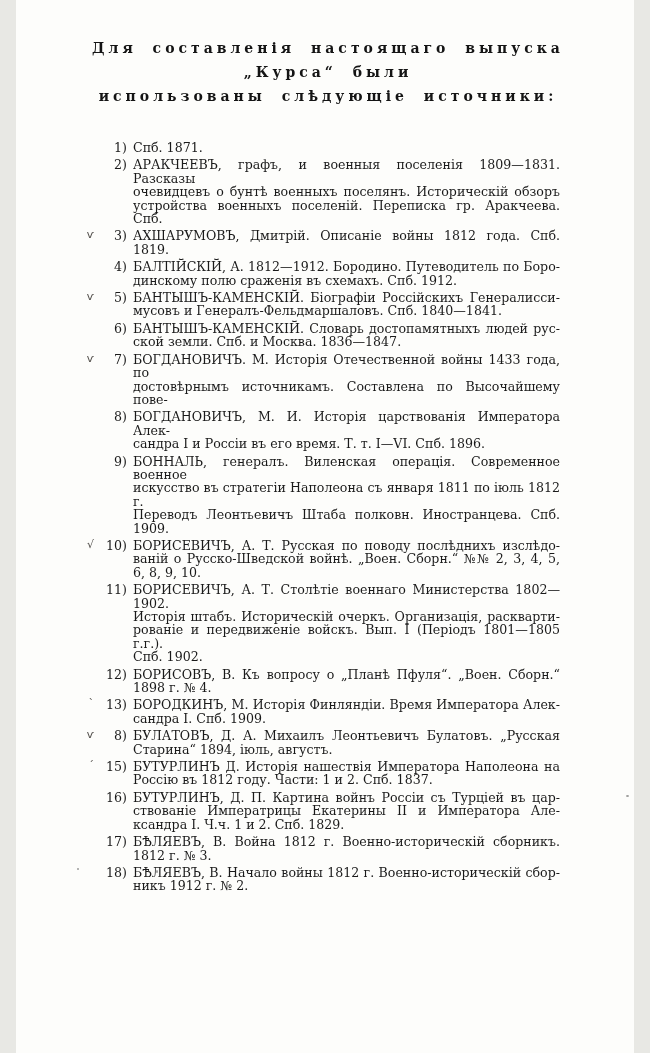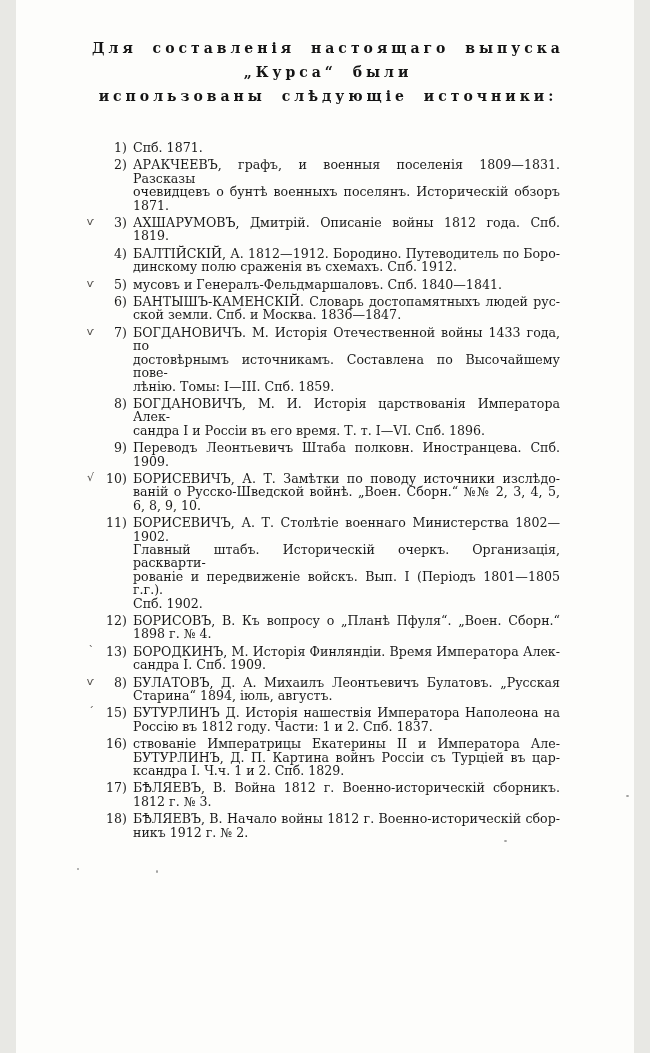--- a/index.html
+++ b/index.html
@@ -93,21 +93,21 @@
           <div class="line last">Спб. 1871.</div>
         </div>
   </li>
 
   <li class="entry">
 
     <span class="num">2)</span>
     <div class="lines">
           <div class="line">АРАКЧЕЕВЪ, графъ, и военныя поселенія 1809—1831. Разсказы</div>
           <div class="line">очевидцевъ о бунтѣ военныхъ поселянъ. Историческій обзоръ</div>
-          <div class="line last">1871.</div>
+          <div class="line">устройства военныхъ поселеній. Переписка гр. Аракчеева. Спб.</div>
         </div>
   </li>
 
   <li class="entry">
     <span class="mark">ѵ</span>
     <span class="num">3)</span>
     <div class="lines">
           <div class="line last">АХШАРУМОВЪ, Дмитрій. Описаніе войны 1812 года. Спб. 1819.</div>
         </div>
   </li>
@@ -118,77 +118,79 @@
     <div class="lines">
           <div class="line">БАЛТІЙСКІЙ, А. 1812—1912. Бородино. Путеводитель по Боро-</div>
           <div class="line last">динскому полю сраженія въ схемахъ. Спб. 1912.</div>
         </div>
   </li>
 
   <li class="entry">
     <span class="mark">ѵ</span>
     <span class="num">5)</span>
     <div class="lines">
+          <div class="line">БАНТЫШЪ-КАМЕНСКІЙ. Біографіи Россійскихъ Генералисси-</div>
           <div class="line last">мусовъ и Генералъ-Фельдмаршаловъ. Спб. 1840—1841.</div>
         </div>
   </li>
 
   <li class="entry">
 
     <span class="num">6)</span>
     <div class="lines">
           <div class="line">БАНТЫШЪ-КАМЕНСКІЙ. Словарь достопамятныхъ людей рус-</div>
           <div class="line last">ской земли. Спб. и Москва. 1836—1847.</div>
         </div>
   </li>
 
   <li class="entry">
     <span class="mark">ѵ</span>
     <span class="num">7)</span>
     <div class="lines">
           <div class="line">БОГДАНОВИЧЪ. М. Исторія Отечественной войны 1433 года, по</div>
           <div class="line">достовѣрнымъ источникамъ. Составлена по Высочайшему пове-</div>
-          <div class="line last">лѣнію. Томы: I—III. Спб. 1859.</div>
         </div>
   </li>
 
   <li class="entry">
 
     <span class="num">8)</span>
     <div class="lines">
           <div class="line">БОГДАНОВИЧЪ, М. И. Исторія царствованія Императора Алек-</div>
           <div class="line last">сандра I и Россіи въ его время. Т. т. I—VI. Спб. 1896.</div>
         </div>
   </li>
 
   <li class="entry">
 
     <span class="num">9)</span>
     <div class="lines">
+          <div class="line">БОННАЛЬ, генералъ. Виленская операція. Современное военное</div>
+          <div class="line">искусство въ стратегіи Наполеона съ января 1811 по іюль 1812 г.</div>
           <div class="line">Переводъ Леонтьевичъ Штаба полковн. Иностранцева. Спб.</div>
           <div class="line last">1909.</div>
         </div>
   </li>
 
   <li class="entry">
     <span class="mark">√</span>
     <span class="num">10)</span>
     <div class="lines">
-          <div class="line">БОРИСЕВИЧЪ, А. Т. Замѣтки по поводу источники изслѣдо-</div>
+          <div class="line">БОРИСЕВИЧЪ, А. Т. Русская по поводу послѣднихъ изслѣдо-</div>
           <div class="line">ваній о Русско-Шведской войнѣ. „Воен. Сборн.“ №№ 2, 3, 4, 5,</div>
           <div class="line last">6, 8, 9, 10.</div>
         </div>
   </li>
 
   <li class="entry">
 
     <span class="num">11)</span>
     <div class="lines">
           <div class="line">БОРИСЕВИЧЪ, А. Т. Столѣтіе военнаго Министерства 1802—1902.</div>
-          <div class="line">Главный штабъ. Историческій очеркъ. Организація, раскварти-</div>
+          <div class="line">Исторія штабъ. Историческій очеркъ. Организація, раскварти-</div>
           <div class="line">рованіе и передвиженіе войскъ. Вып. I (Періодъ 1801—1805 г.г.).</div>
           <div class="line last">Спб. 1902.</div>
         </div>
   </li>
 
   <li class="entry">
 
     <span class="num">12)</span>
     <div class="lines">
           <div class="line">БОРИСОВЪ, В. Къ вопросу о „Планѣ Пфуля“. „Воен. Сборн.“</div>
@@ -220,22 +222,22 @@
     <div class="lines">
           <div class="line">БУТУРЛИНЪ Д. Исторія нашествія Императора Наполеона на</div>
           <div class="line last">Россію въ 1812 году. Части: 1 и 2. Спб. 1837.</div>
         </div>
   </li>
 
   <li class="entry">
 
     <span class="num">16)</span>
     <div class="lines">
+          <div class="line">БУТУРЛИНЪ, Д. П. Картина войнъ Россіи съ Турціей въ цар-</div>
           <div class="line">ствованіе Императрицы Екатерины II и Императора Але-</div>
-          <div class="line">БУТУРЛИНЪ, Д. П. Картина войнъ Россіи съ Турціей въ цар-</div>
           <div class="line last">ксандра I. Ч.ч. 1 и 2. Спб. 1829.</div>
         </div>
   </li>
 
   <li class="entry">
 
     <span class="num">17)</span>
     <div class="lines">
           <div class="line">БѢЛЯЕВЪ, В. Война 1812 г. Военно-историческій сборникъ.</div>
           <div class="line last">1812 г. № 3.</div>

